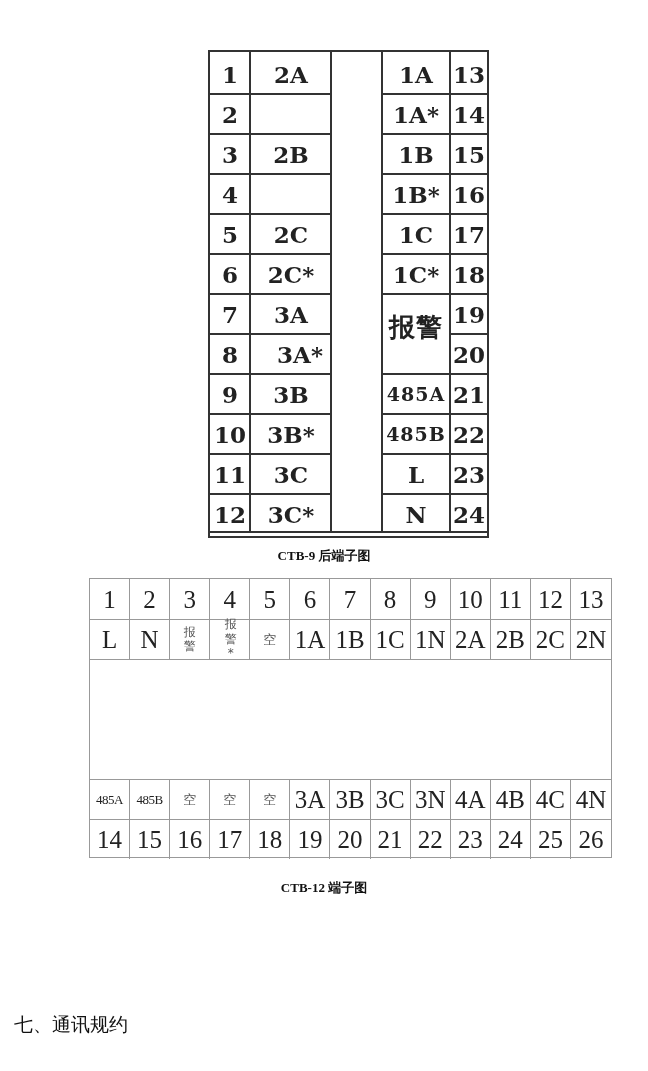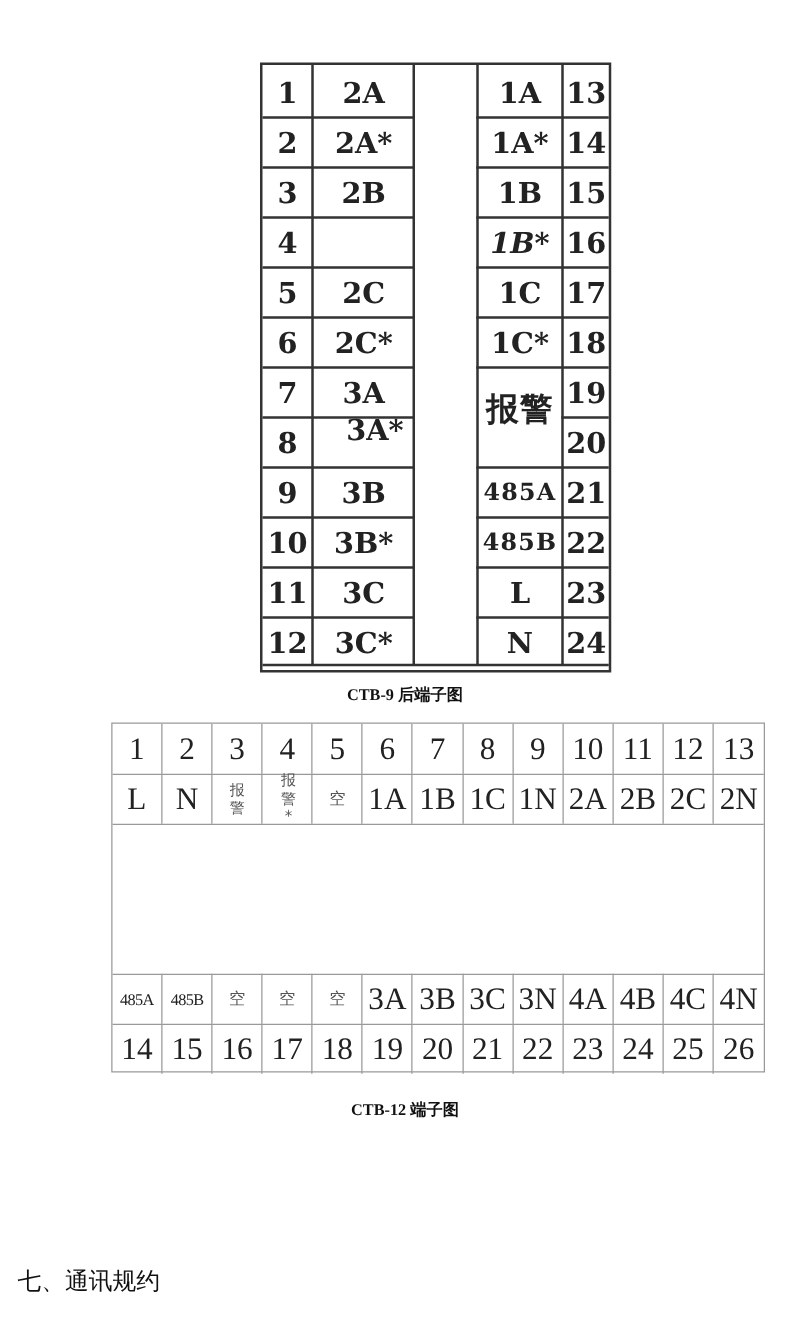--- a/index.html
+++ b/index.html
@@ -94,35 +94,34 @@
   <div class="cell num" style="left:0;width:40px;top:162px;height:40px;">5</div>
   <div class="cell num" style="left:0;width:40px;top:202px;height:40px;">6</div>
   <div class="cell num" style="left:0;width:40px;top:242px;height:40px;">7</div>
   <div class="cell num" style="left:0;width:40px;top:282px;height:40px;">8</div>
   <div class="cell num" style="left:0;width:40px;top:322px;height:40px;">9</div>
   <div class="cell num" style="left:0;width:40px;top:362px;height:40px;">10</div>
   <div class="cell num" style="left:0;width:40px;top:402px;height:40px;">11</div>
   <div class="cell num" style="left:0;width:40px;top:442px;height:40px;">12</div>
 
   <div class="cell" style="left:41px;width:80px;top:2px;height:40px;">2A</div>
-  <div class="cell" style="left:41px;width:80px;top:42px;height:40px;">2A*</div>
   <div class="cell" style="left:41px;width:80px;top:82px;height:40px;">2B</div>
   <div class="cell" style="left:41px;width:80px;top:162px;height:40px;">2C</div>
   <div class="cell" style="left:41px;width:80px;top:202px;height:40px;">2C*</div>
   <div class="cell" style="left:41px;width:80px;top:242px;height:40px;">3A</div>
-  <div class="cell" style="left:41px;width:80px;top:272px;height:40px;padding-left:18px;">3A*</div>
+  <div class="cell" style="left:41px;width:80px;top:282px;height:40px;padding-left:18px;">3A*</div>
   <div class="cell" style="left:41px;width:80px;top:322px;height:40px;">3B</div>
   <div class="cell" style="left:41px;width:80px;top:362px;height:40px;">3B*</div>
   <div class="cell" style="left:41px;width:80px;top:402px;height:40px;">3C</div>
   <div class="cell" style="left:41px;width:80px;top:442px;height:40px;">3C*</div>
 
   <div class="cell" style="left:173px;width:66px;top:2px;height:40px;">1A</div>
   <div class="cell" style="left:173px;width:66px;top:42px;height:40px;">1A*</div>
   <div class="cell" style="left:173px;width:66px;top:82px;height:40px;">1B</div>
-  <div class="cell" style="left:173px;width:66px;top:122px;height:40px;font-style:italic;">1B*</div>
+  <div class="cell" style="left:173px;width:66px;top:122px;height:40px;">1B*</div>
   <div class="cell" style="left:173px;width:66px;top:162px;height:40px;">1C</div>
   <div class="cell" style="left:173px;width:66px;top:202px;height:40px;">1C*</div>
   <div class="cell alarm" style="left:173px;width:66px;top:242px;height:66px;">报警</div>
   <div class="cell small" style="left:173px;width:66px;top:322px;height:40px;">485A</div>
   <div class="cell small" style="left:173px;width:66px;top:362px;height:40px;">485B</div>
   <div class="cell" style="left:173px;width:66px;top:402px;height:40px;">L</div>
   <div class="cell" style="left:173px;width:66px;top:442px;height:40px;">N</div>
 
   <div class="cell num" style="left:241px;width:36px;top:2px;height:40px;">13</div>
   <div class="cell num" style="left:241px;width:36px;top:42px;height:40px;">14</div>

